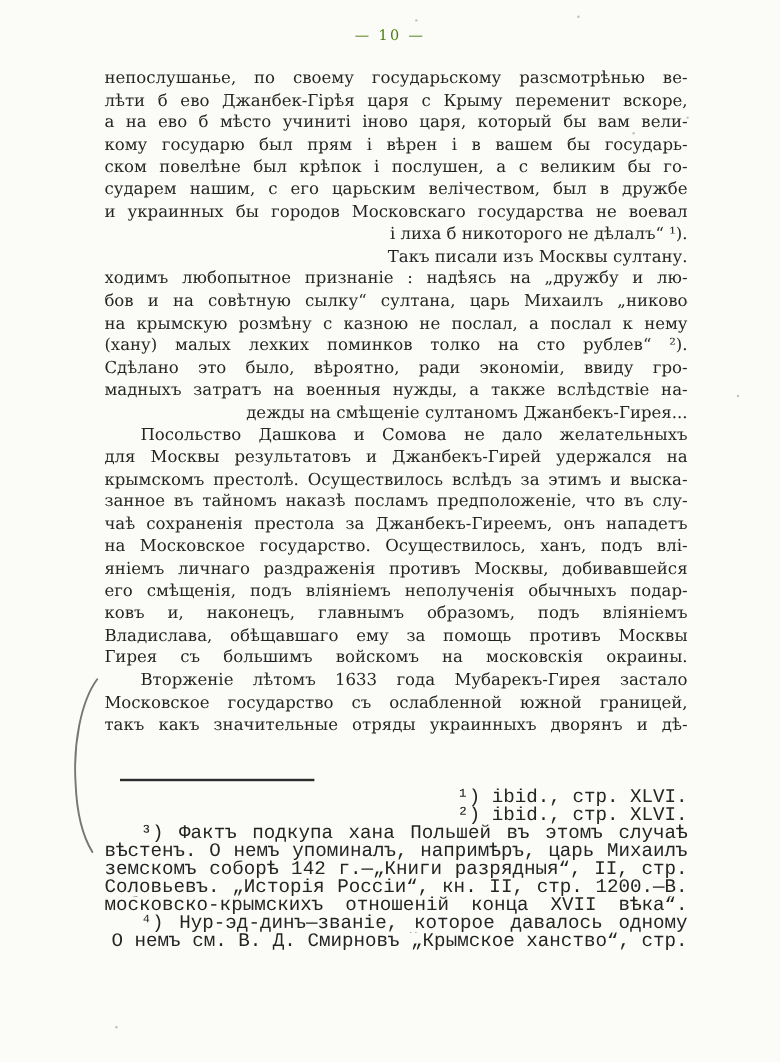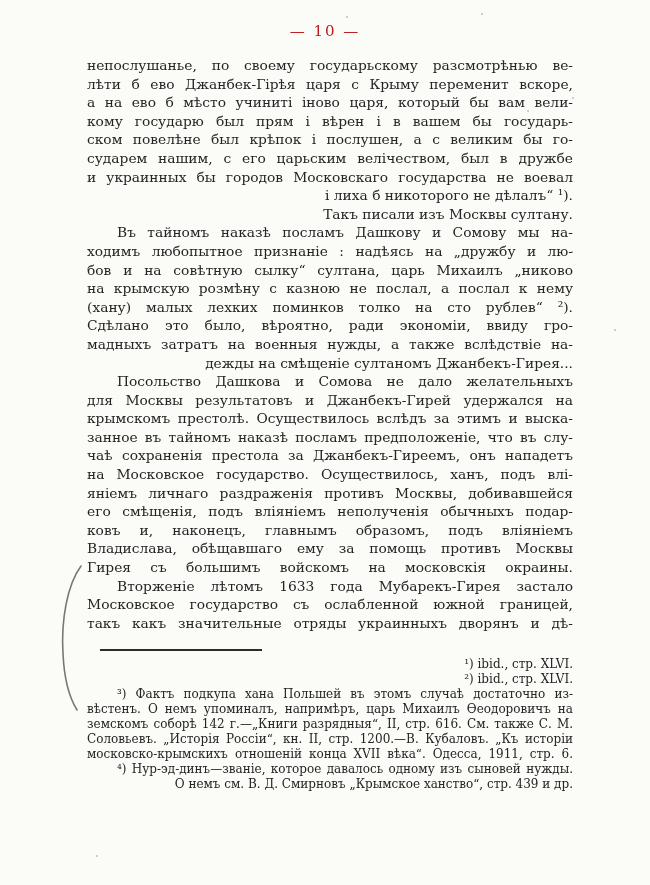--- a/index.html
+++ b/index.html
@@ -6,29 +6,29 @@
   .page {
     position:relative; width:650px; height:885px;
     background:#fbfbf8;
     font-family:"DejaVu Serif", serif;
     color:#242424;
     overflow:hidden;
     box-shadow:0 0 6px rgba(0,0,0,.15);
   }
   .pageno {
     position:absolute; top:22px; left:0; right:0;
-    text-align:center; font-size:15px; letter-spacing:2px; color:#b91c1c;
+    text-align:center; font-size:12px; letter-spacing:2px; color:#4d7c0f;
   }
   .main {
     position:absolute; left:87px; top:56px; width:486px;
     font-size:13.8px; line-height:18.6px;
   }
   .foot {
     position:absolute; left:87px; top:657px; width:486px;
-    font-size:12px; line-height:15px;
+    font-size:16px; line-height:15px;font-family:Liberation Mono, monospace;
   }
   .line { height:inherit; overflow:hidden; text-align:right; }
   .main .line { height:18.6px; }
   .foot .line { height:15px; }
   .line.just { text-align:justify; text-align-last:justify; }
   .line.ind  { text-indent:30px; }
   .fnrule {
     position:absolute; left:100px; top:649px; width:162px; height:2px;
     background:#2b2b2b;
   }
@@ -56,21 +56,20 @@
         <div class="line just">кому государю был прям і вѣрен і в вашем бы государь-</div>
         <div class="line just">ском повелѣне был крѣпок і послушен, а с великим бы го-</div>
         <div class="line just">сударем нашим, с его царьским велічеством, был в дружбе</div>
         <div class="line just">и украинных бы городов Московскаго государства не воевал</div>
         <div class="line">і лиха б никоторого не дѣлалъ“ ¹).</div>
       </div>
       <div class="para">
         <div class="line ind">Такъ писали изъ Москвы султану.</div>
       </div>
       <div class="para">
-        <div class="line just ind">Въ тайномъ наказѣ посламъ Дашкову и Сомову мы на-</div>
         <div class="line just">ходимъ любопытное признаніе : надѣясь на „дружбу и лю-</div>
         <div class="line just">бов и на совѣтную сылку“ султана, царь Михаилъ „никово</div>
         <div class="line just">на крымскую розмѣну с казною не послал, а послал к нему</div>
         <div class="line just">(хану) малых лехких поминков толко на сто рублев“ ²).</div>
         <div class="line just">Сдѣлано это было, вѣроятно, ради экономіи, ввиду гро-</div>
         <div class="line just">мадныхъ затратъ на военныя нужды, а также вслѣдствіе на-</div>
         <div class="line">дежды на смѣщеніе султаномъ Джанбекъ-Гирея...</div>
       </div>
       <div class="para">
         <div class="line just ind">Посольство Дашкова и Сомова не дало желательныхъ</div>

